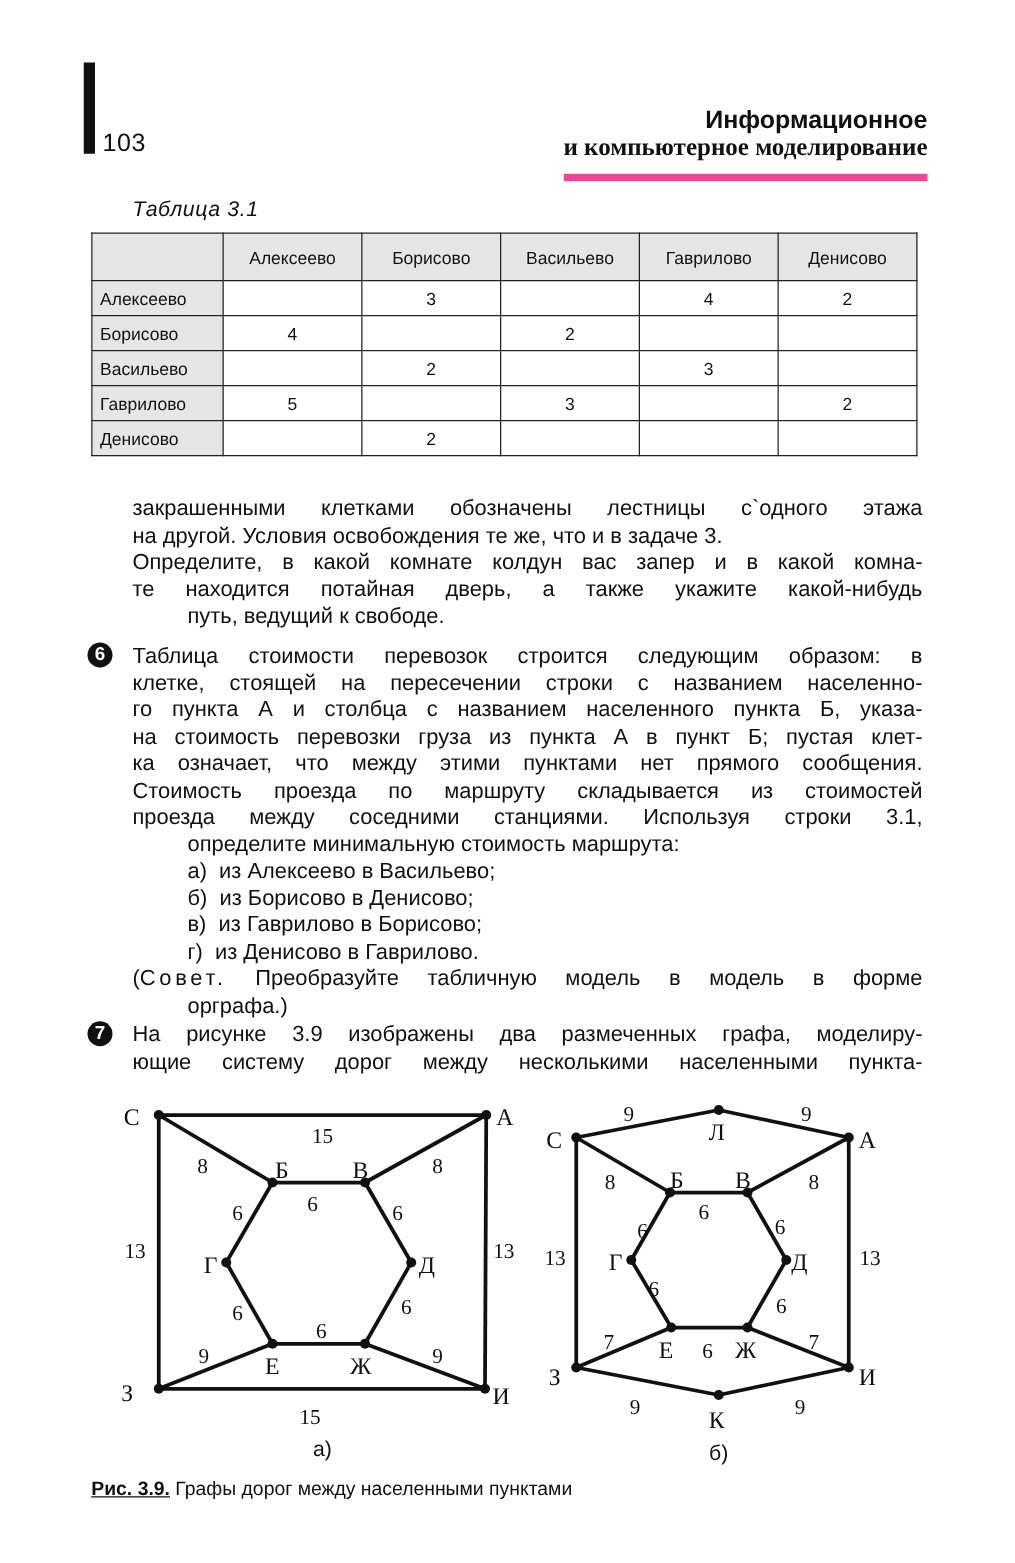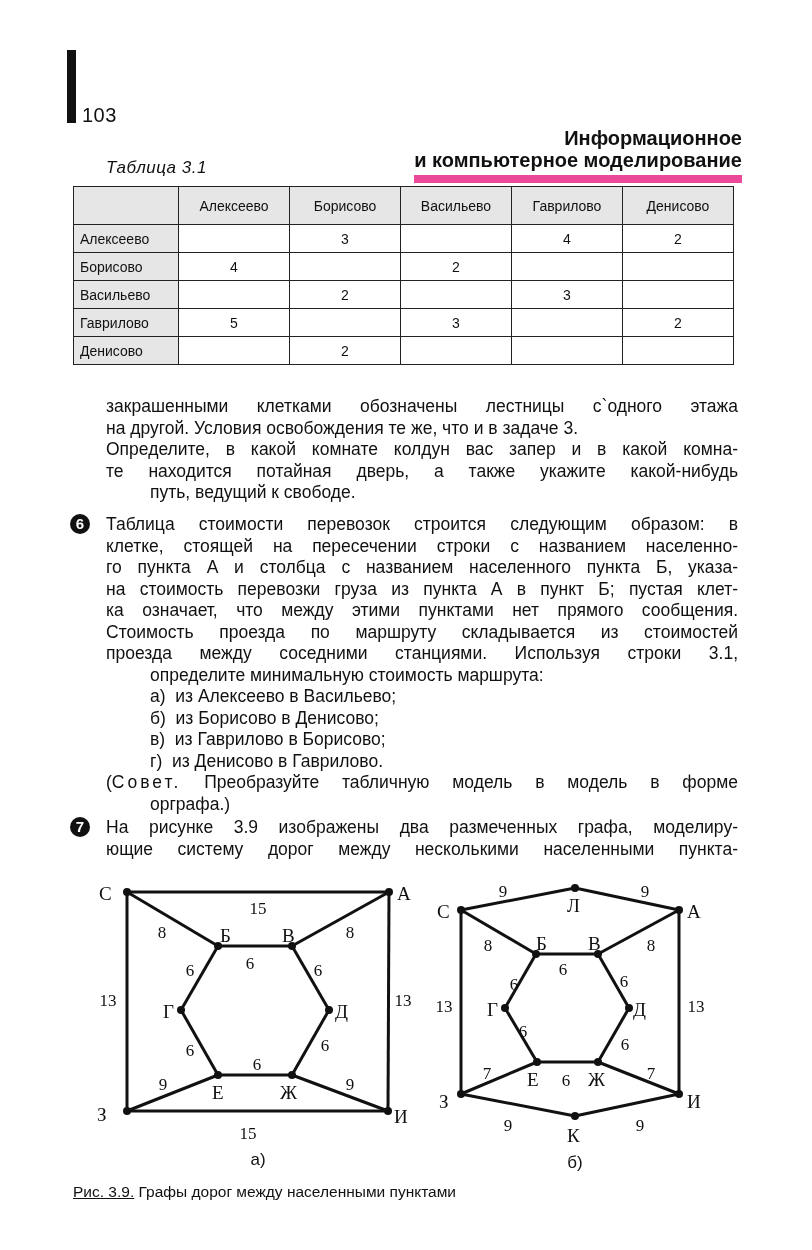--- a/index.html
+++ b/index.html
@@ -2,22 +2,22 @@
 <html><head>
   <meta charset="utf-8">
   <style>
     html, body { margin: 0; padding: 0; }
     body {
       width: 812px; height: 1250px; background: #ffffff; position: relative;
       font-family: "Liberation Sans", sans-serif; color: #111; overflow: hidden;
     }
     .page-bar { position: absolute; left: 67px; top: 50px; width: 9px; height: 73px; background: #111; }
     .page-num { position: absolute; left: 82px; top: 104px; font-size: 20px; font-weight: normal; letter-spacing: 0.5px; }
-    .run-head { position: absolute; right: 70px; top: 85px; text-align: right; font-size: 20px; font-weight: bold; line-height: 22px; margin-top: 42px; }
-    .run-head .l2 { display: inline-block; border-bottom: 8px solid #ec4899; padding-bottom: 4px; }
+    .run-head { position: absolute; right: 70px; top: 85px; text-align: right; font-size: 20px; font-weight: bold; line-height: 22px; }
+    .run-head .l2 { display: inline-block; border-bottom: 6px solid #ec4899; padding-bottom: 10px; font-family: Liberation Serif, serif; }
     .table-caption { position: absolute; left: 106px; top: 158px; font-size: 17px; font-style: italic; letter-spacing: 0.5px; }
     table.dist {
       position: absolute; left: 73px; top: 179px; border-collapse: collapse;
       font-family: "Liberation Sans Narrow", "Liberation Sans", sans-serif; font-size: 14px; margin-top: 7px;
     }
     table.dist td, table.dist th {
       border: 1.5px solid #222; height: 27px; padding: 0; text-align: center; font-weight: normal;
     }
     table.dist th { height: 37px; background: #e6e6e6; width: 110px; }
     table.dist th.corner { width: 104px; }
@@ -28,21 +28,21 @@
     .marker {
       position: absolute; width: 20px; height: 20px; border-radius: 50%; background: #111; color: #fff;
       font-size: 15px; font-weight: bold; text-align: center; line-height: 20px;
     }
     .spaced { letter-spacing: 3px; }
     svg.graphs { position: absolute; left: 0; top: 870px; }
     .node-label { font-family: "Liberation Serif", serif; font-size: 19px; fill: #111; }
     .edge-label { font-family: "Liberation Serif", serif; font-size: 17px; fill: #111; }
     .sub-label { font-family: "Liberation Sans", sans-serif; font-size: 17px; fill: #111; }
     .fig-caption { position: absolute; left: 73px; top: 1183px; font-size: 15.5px; }
-    .fig-caption .ref { font-weight: normal; text-decoration: underline; text-align: center; }
+    .fig-caption .ref { font-weight: bold; text-decoration: underline; text-align: center; }
   </style>
 </head>
 <body>
 
 <div class="page-bar"></div>
 <div class="page-num">103</div>
 <div class="run-head">
   <div>Информационное</div>
   <div class="l2">и компьютерное моделирование</div>
 </div>

